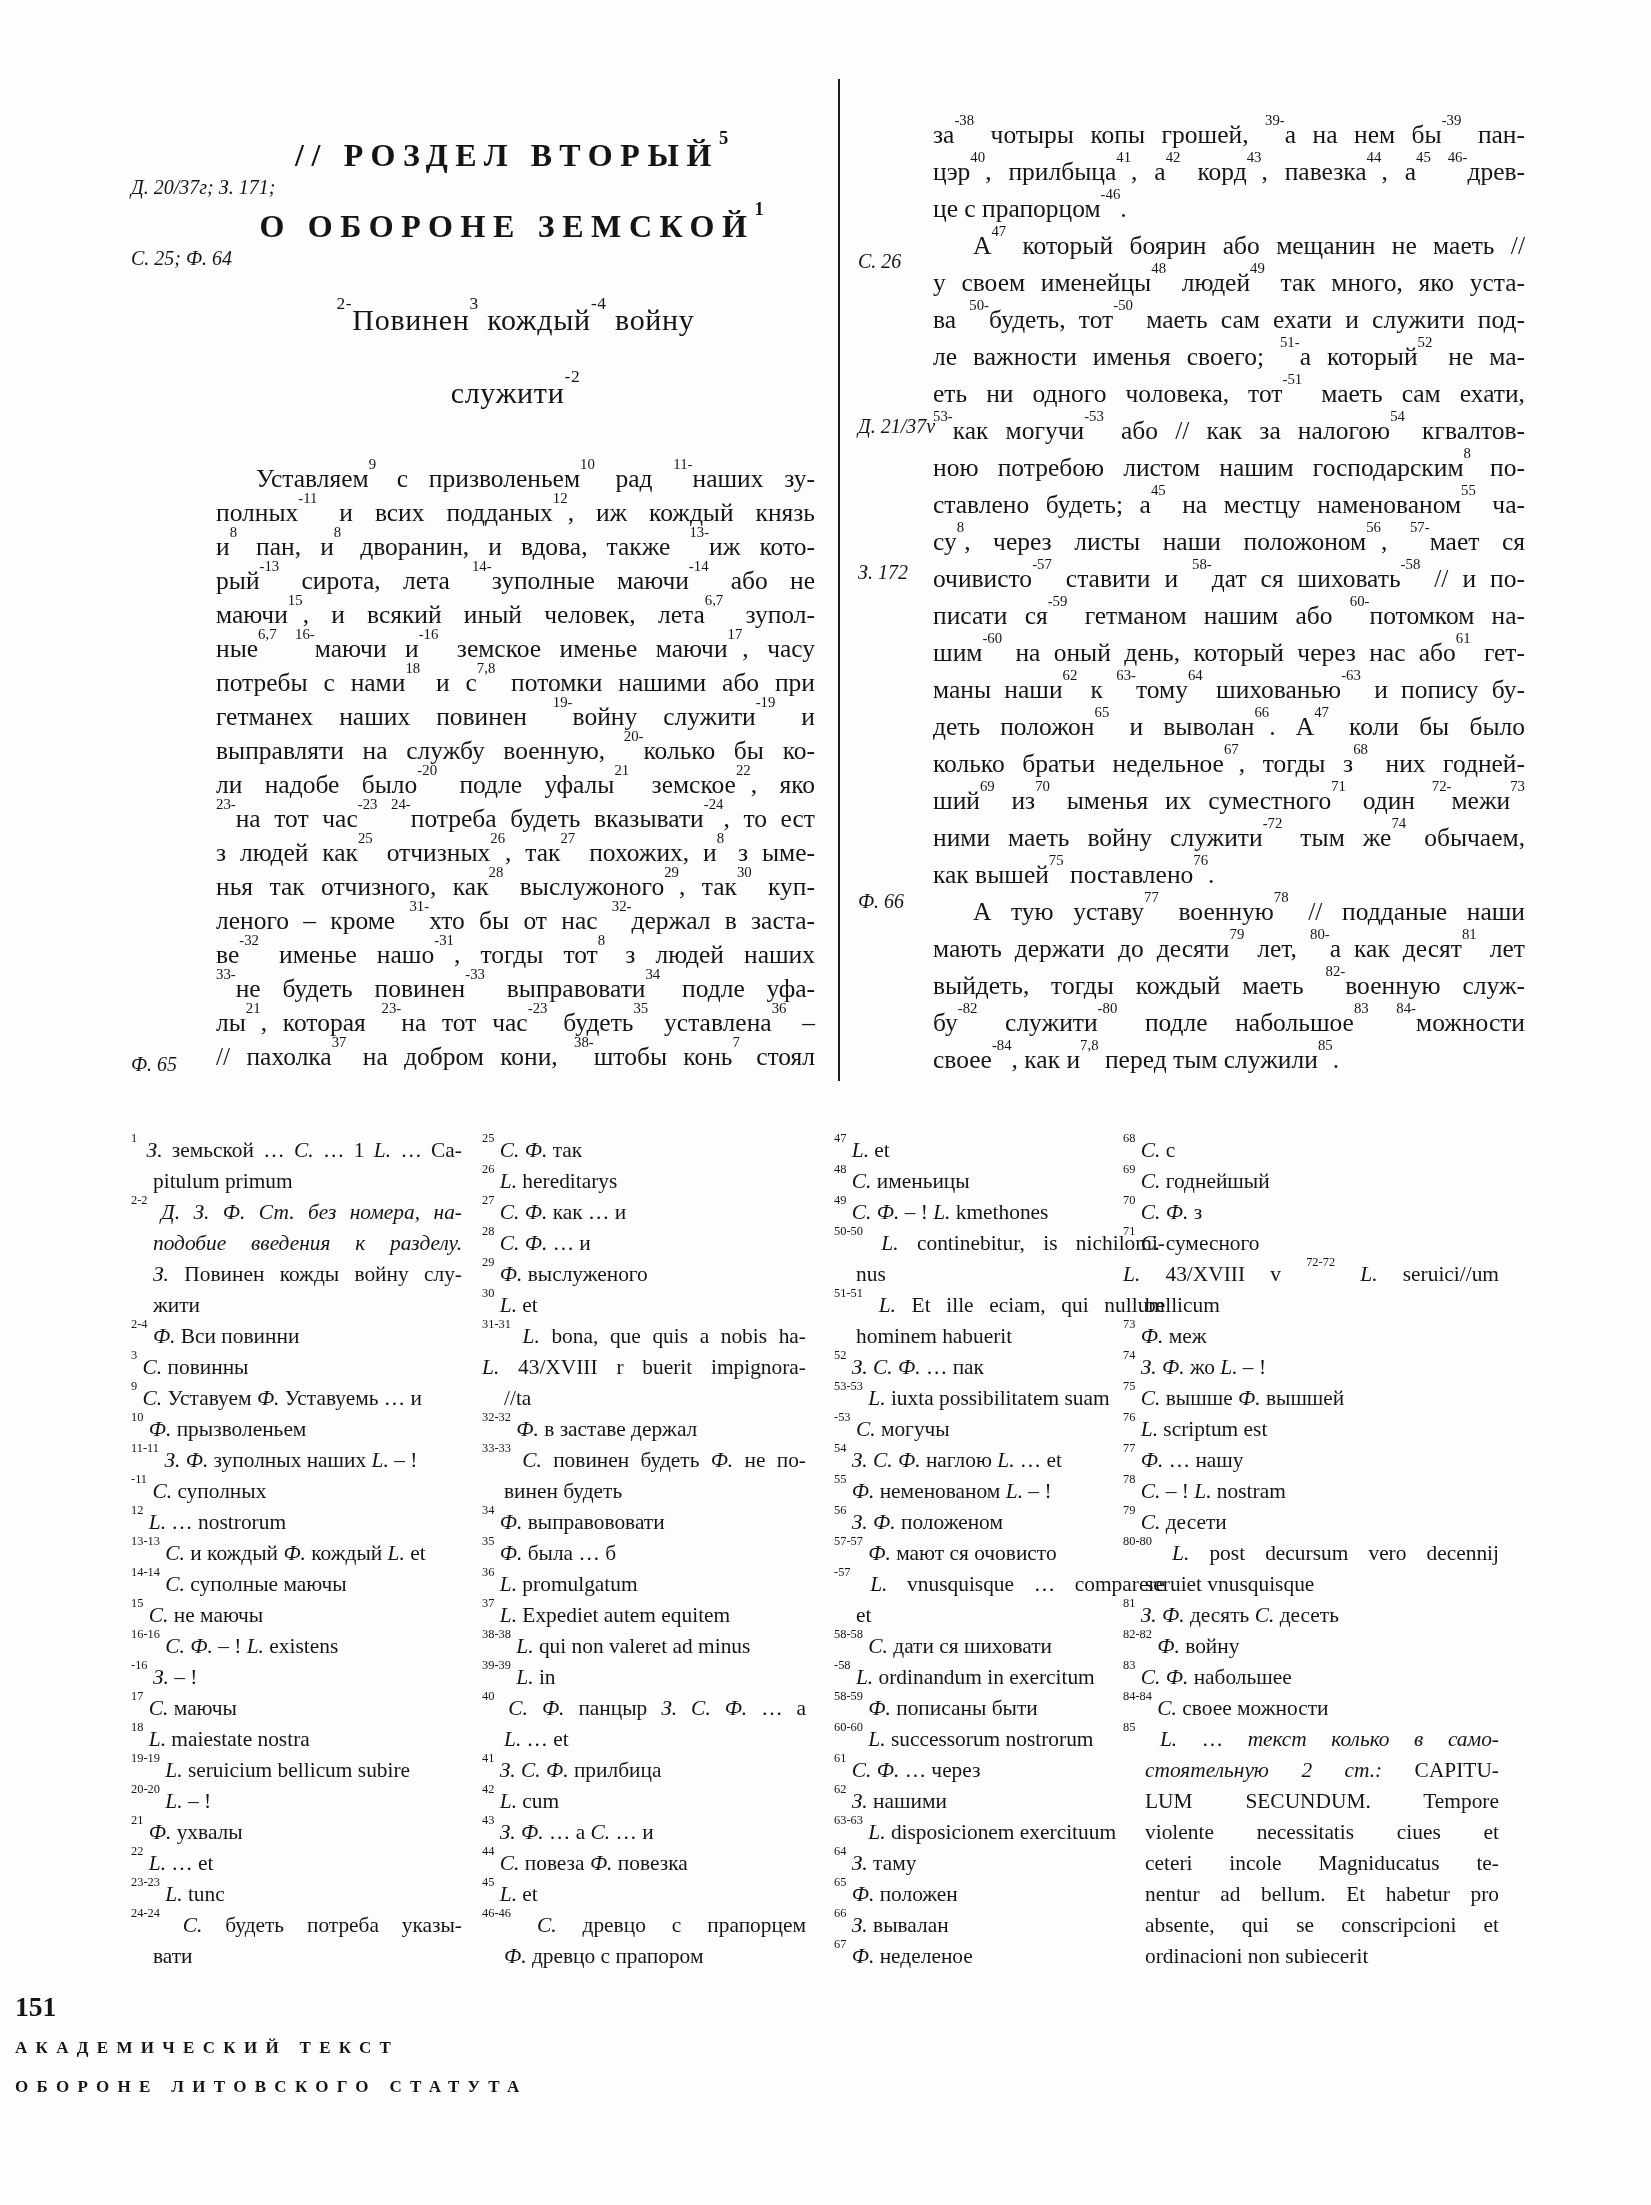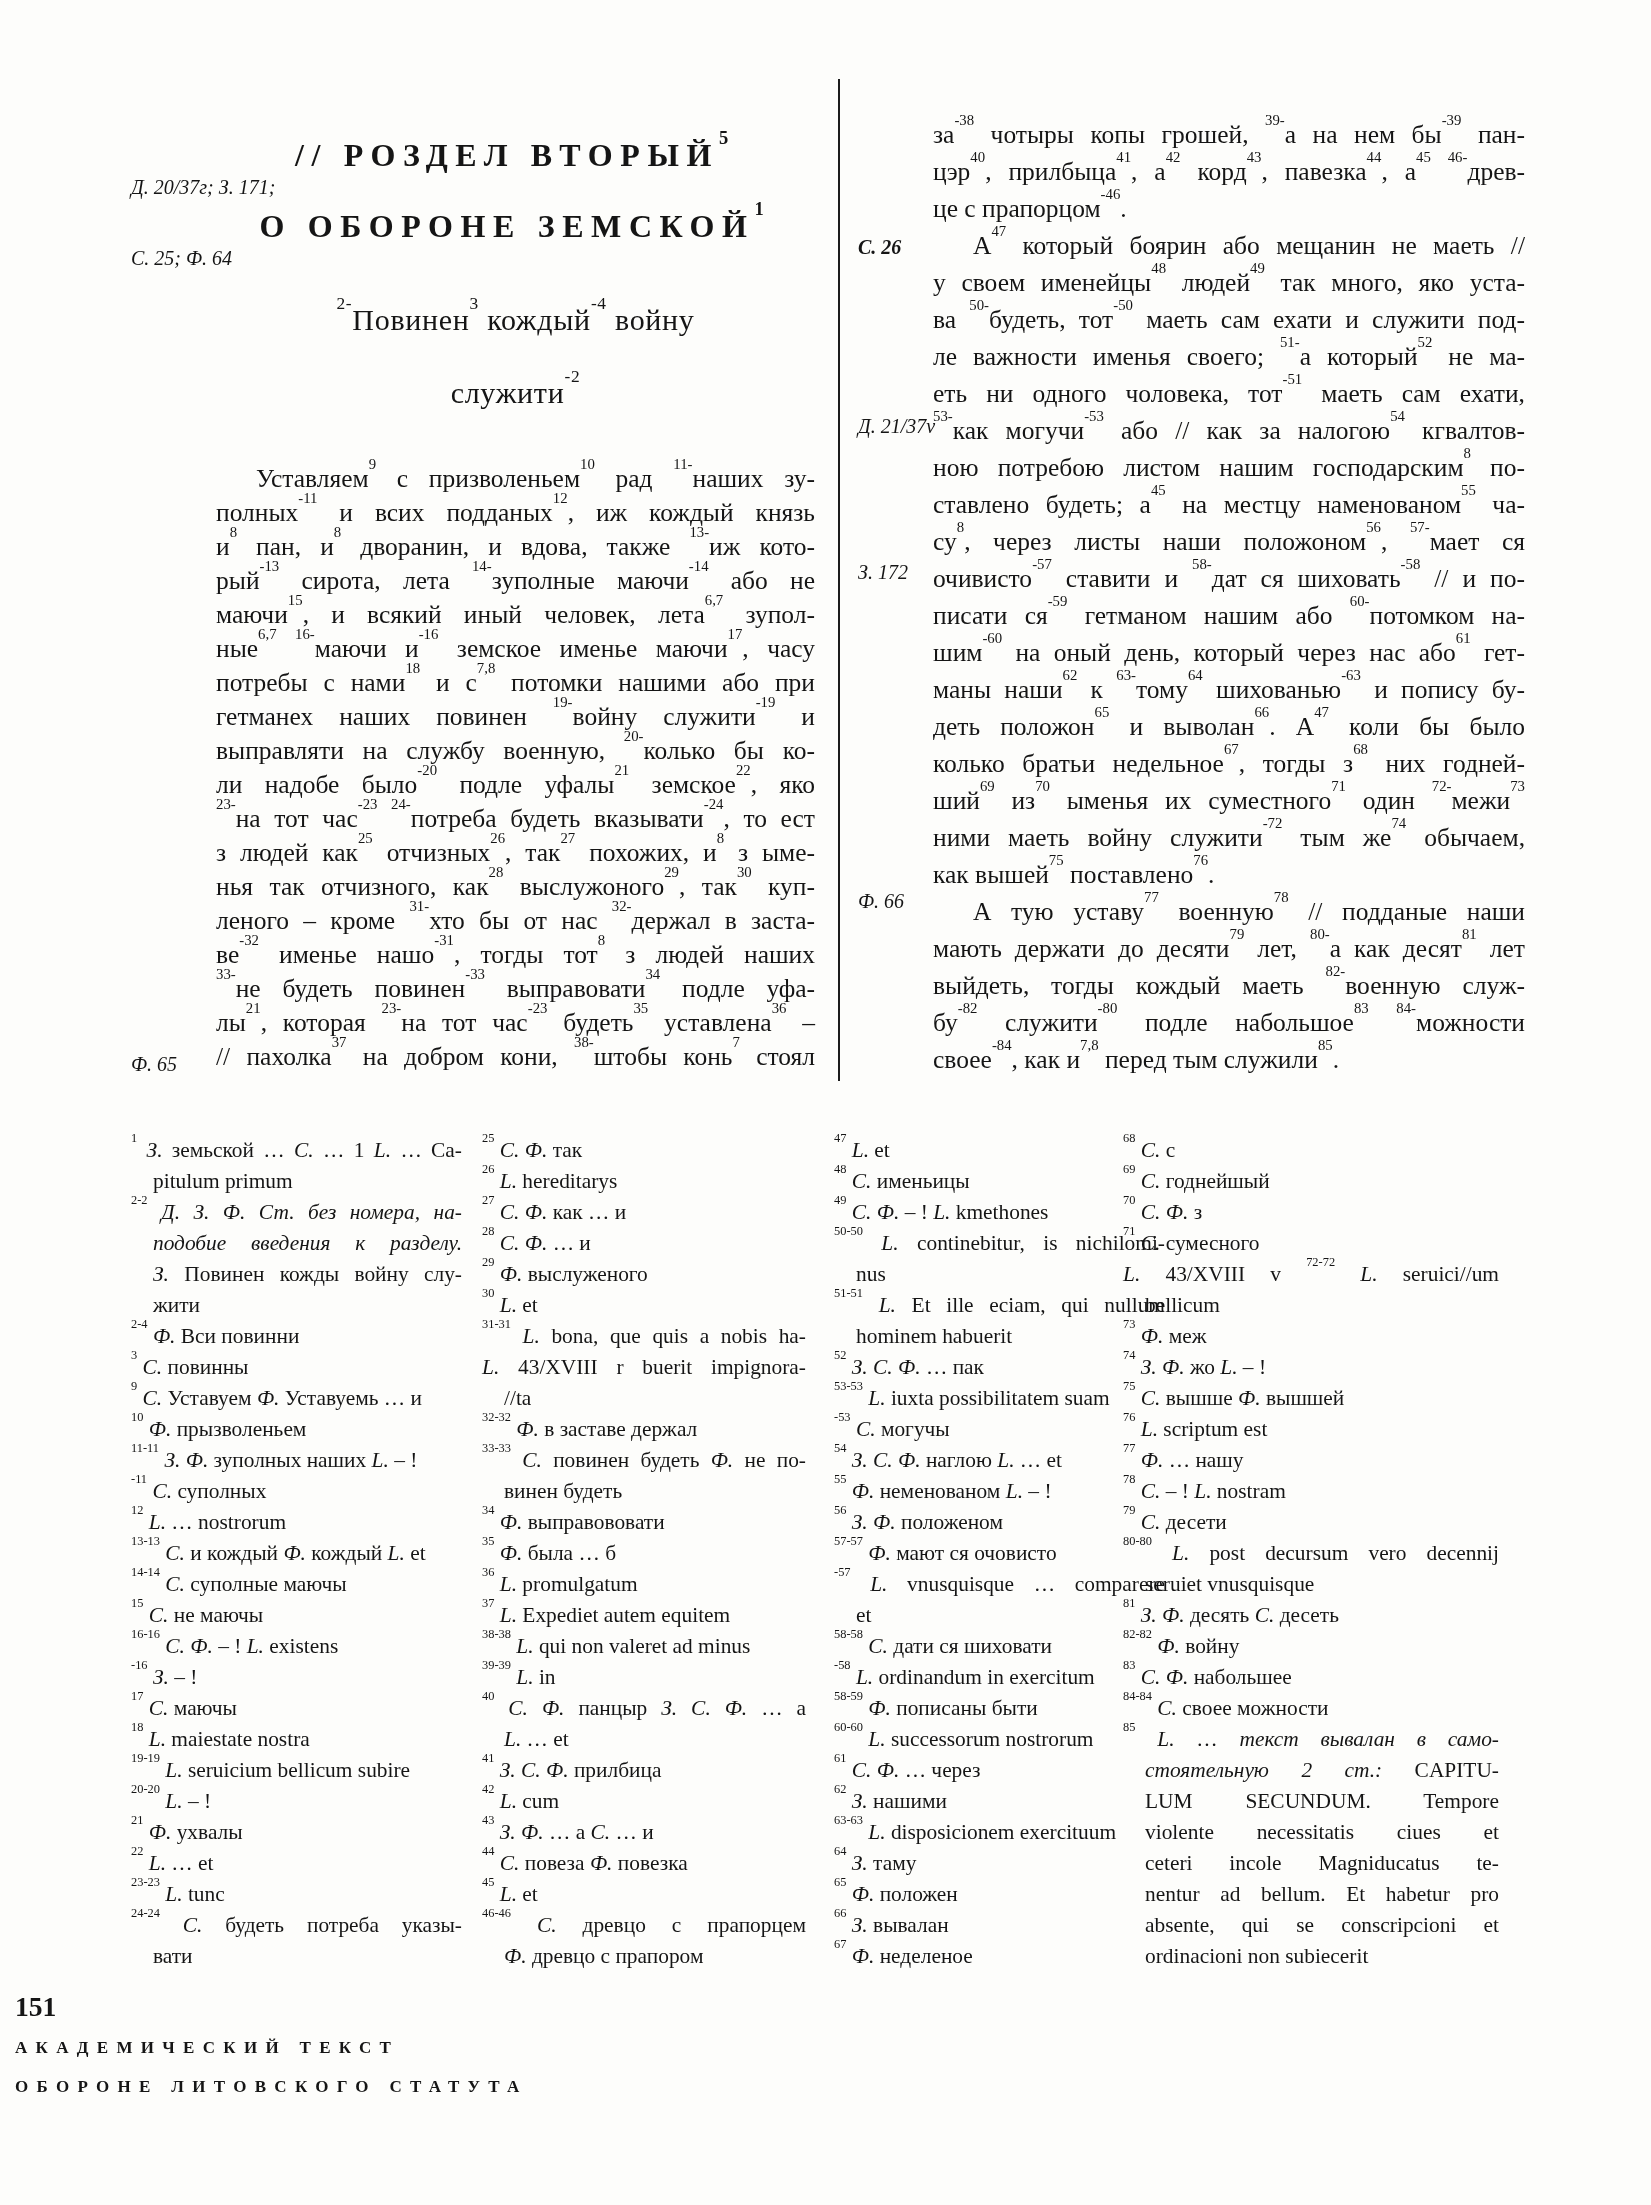--- a/index.html
+++ b/index.html
@@ -118,21 +118,21 @@
       <div class="mline">мають держати до десяти<sup>79</sup> лет, <sup>80-</sup>а как десят<sup>81</sup> лет</div>
       <div class="mline">выйдеть, тогды кождый маеть <sup>82-</sup>военную служ-</div>
       <div class="mline">бу<sup>-82</sup> служити<sup>-80</sup> подле набольшое<sup>83</sup> <sup>84-</sup>можности</div>
       <div class="mline end">своее<sup>-84</sup>, как и<sup>7,8</sup> перед тым служили<sup>85</sup>.</div>
     </div>
 
   <div class="mnotes mnotes-left">
       <span class="mnote" style="top: 1047px;">Ф. 65</span>
     </div>
   <div class="mnotes mnotes-right">
-      <span class="mnote" style="top: 229px; font-weight: bold;">С. 26</span>
+      <span class="mnote" style="top: 243px;">С. 26</span>
       <span class="mnote" style="top: 408px;">Д. 21/37v</span>
       <span class="mnote" style="top: 554px;">З. 172</span>
       <span class="mnote" style="top: 883px;">Ф. 66</span>
     </div>
 
   <div class="fcol fcol1">
       <div class="fline just"><sup>1</sup> <i>З.</i> земьской … <i>С.</i> … 1 <i>L.</i> … Ca-</div>
       <div class="fline find">pitulum primum</div>
       <div class="fline just"><sup>2-2</sup> <i>Д. З. Ф. Ст. без номера, на-</i></div>
       <div class="fline find just"><i>подобие введения к разделу.</i></div>
@@ -231,21 +231,21 @@
       <div class="fline"><sup>76</sup> <i>L.</i> scriptum est</div>
       <div class="fline"><sup>77</sup> <i>Ф.</i> … нашу</div>
       <div class="fline"><sup>78</sup> <i>С.</i> – ! <i>L.</i> nostram</div>
       <div class="fline"><sup>79</sup> <i>С.</i> десети</div>
       <div class="fline just"><sup>80-80</sup> <i>L.</i> post decursum vero decennij</div>
       <div class="fline find">seruiet vnusquisque</div>
       <div class="fline"><sup>81</sup> <i>З. Ф.</i> десять <i>С.</i> десеть</div>
       <div class="fline"><sup>82-82</sup> <i>Ф.</i> войну</div>
       <div class="fline"><sup>83</sup> <i>С. Ф.</i> набольшее</div>
       <div class="fline"><sup>84-84</sup> <i>С.</i> своее можности</div>
-      <div class="fline just"><sup>85</sup> <i>L.</i> … <i>текст вывалан в само-</i></div>
+      <div class="fline just"><sup>85</sup> <i>L.</i> … <i>текст колько в само-</i></div>
       <div class="fline find just"><i>стоятельную 2 ст.:</i> CAPITU-</div>
       <div class="fline find just">LUM SECUNDUM. Tempore</div>
       <div class="fline find just">violente necessitatis ciues et</div>
       <div class="fline find just">ceteri incole Magniducatus te-</div>
       <div class="fline find just">nentur ad bellum. Et habetur pro</div>
       <div class="fline find just">absente, qui se conscripcioni et</div>
       <div class="fline find">ordinacioni non subiecerit</div>
     </div>
 
   <div class="footer pageno">151</div>

